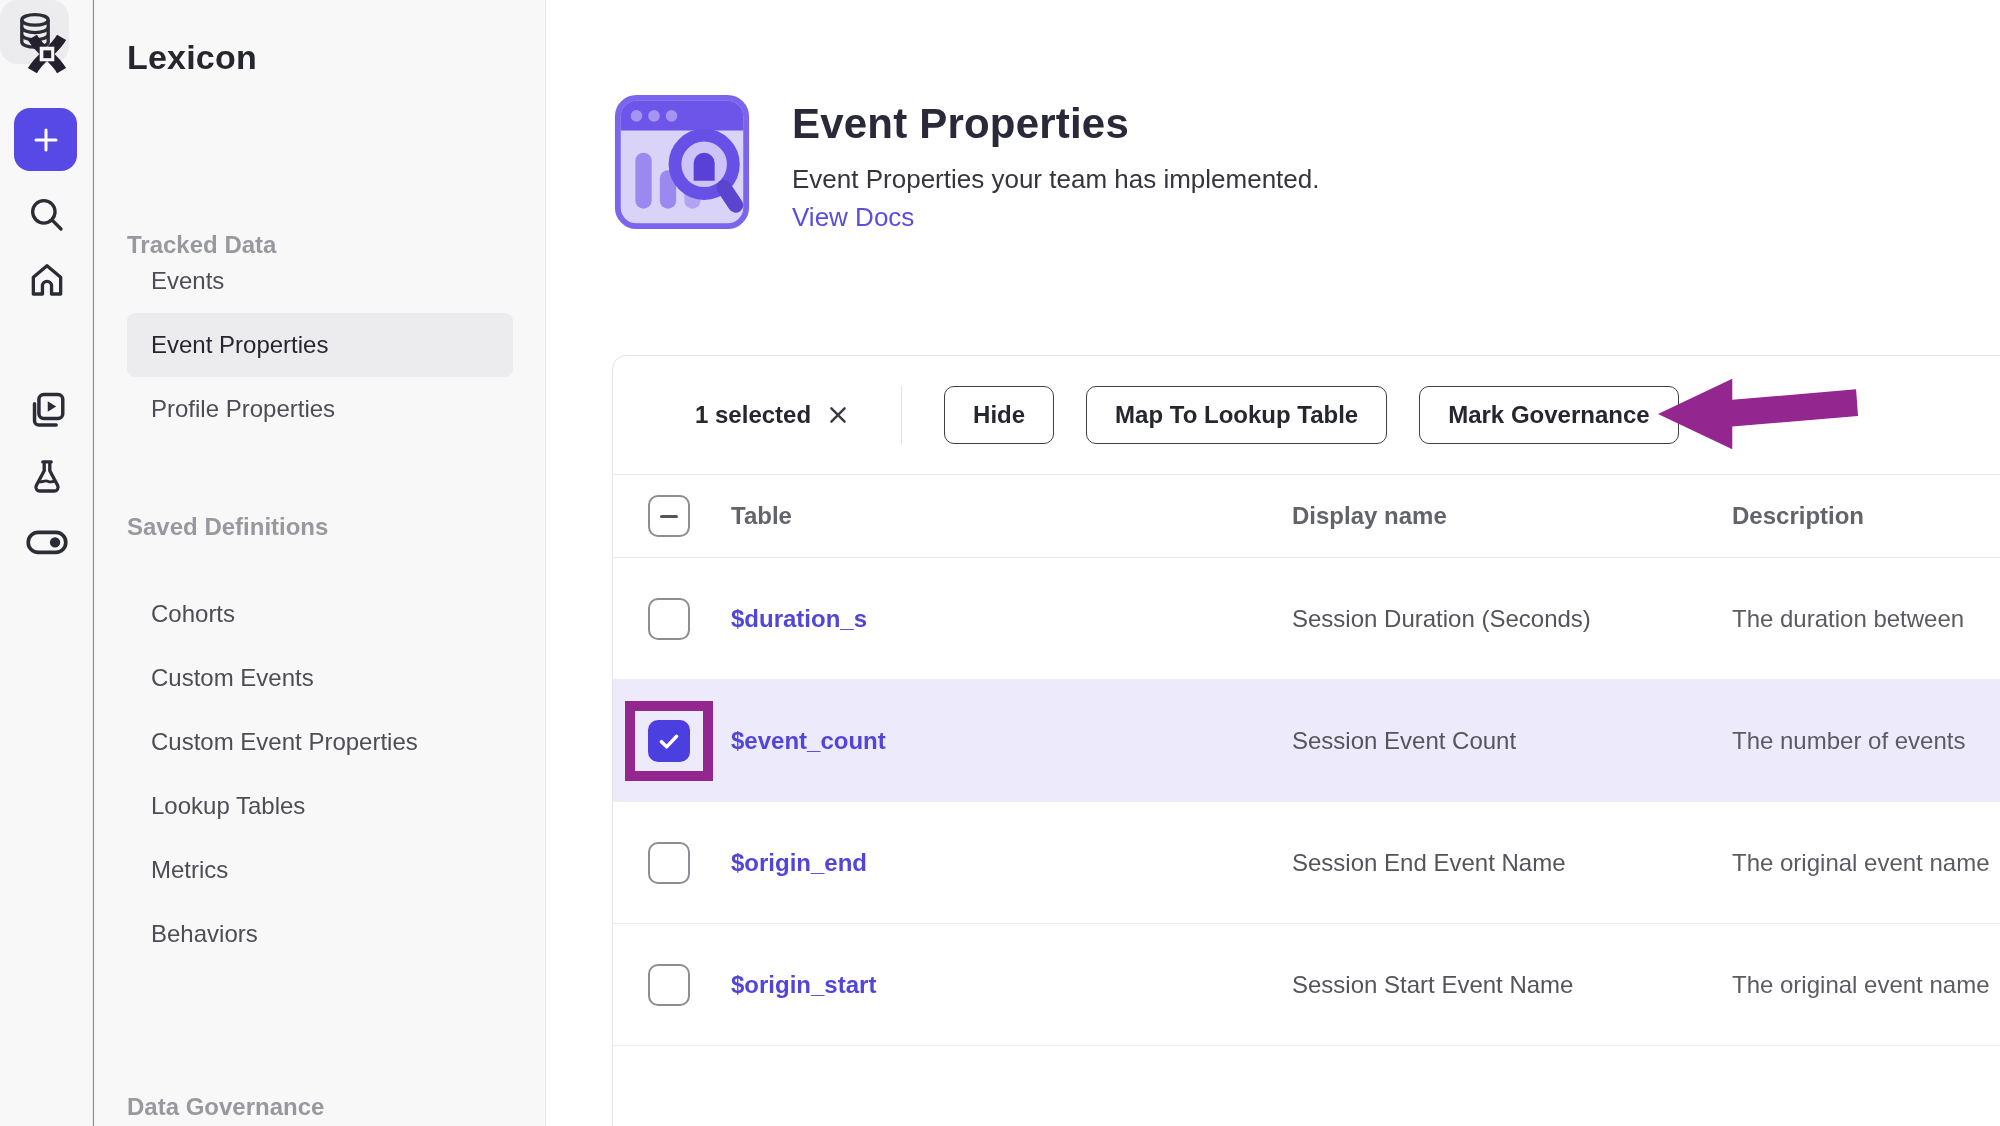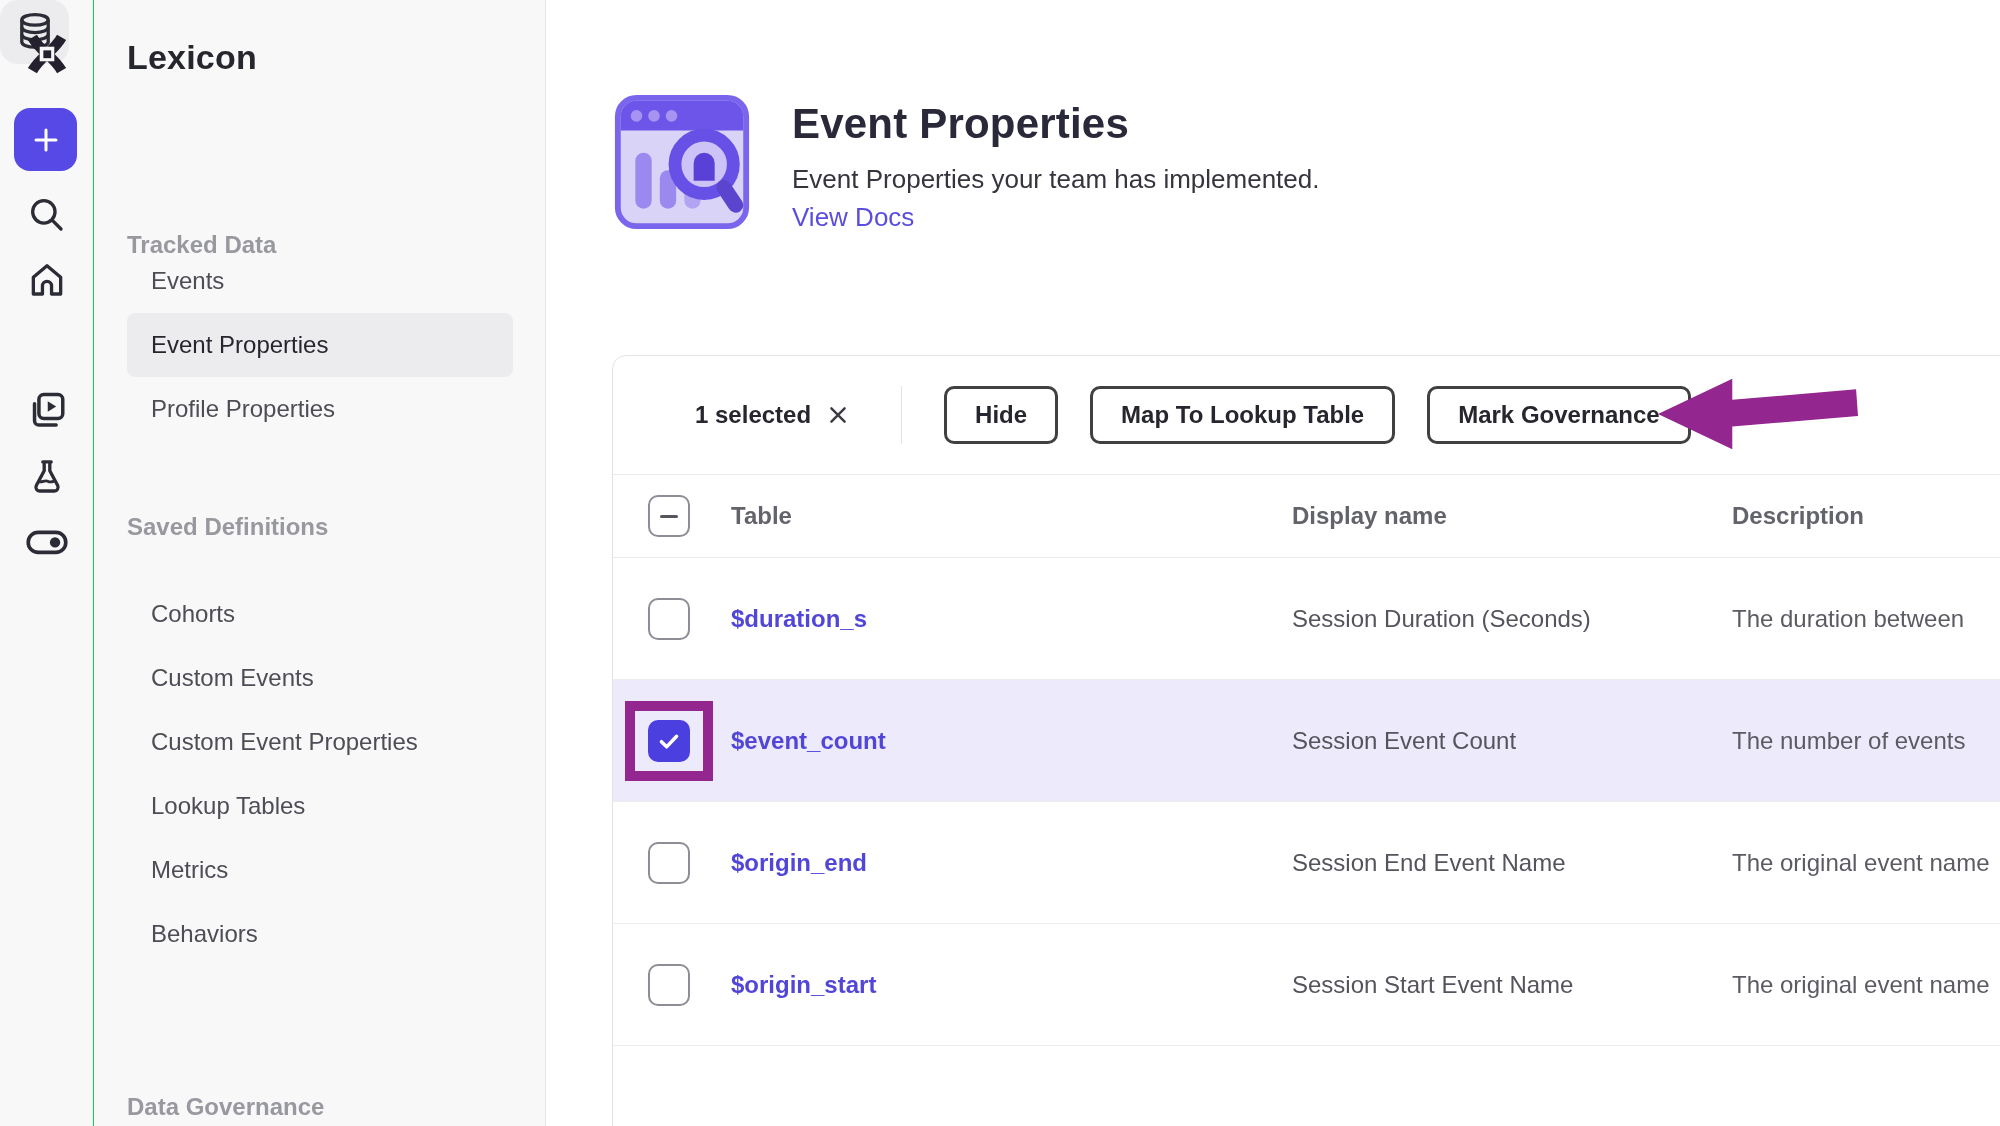--- a/index.html
+++ b/index.html
@@ -46,21 +46,21 @@
   .page-title{position:absolute;left:246px;top:100px;font-size:42px;font-weight:700;color:#29293a;letter-spacing:.2px;}
   .page-sub{position:absolute;left:246px;top:164px;font-size:26px;color:#35353e;}
   .doc-link{position:absolute;left:246px;top:202px;font-size:26px;color:#5a4de0;cursor:pointer;}
 
   .card{position:absolute;left:66px;top:355px;width:1600px;height:840px;background:#fff;
     border:1px solid #e3e3e6;border-radius:14px;}
   .toolbar{position:absolute;left:0;top:0;right:0;height:118px;display:flex;align-items:center;padding-left:82px;}
   .sel-label{font-size:24px;font-weight:700;color:#26262e;text-align:center;}
   .close-x{margin-left:16px;cursor:pointer;display:flex;align-items:center;}
   .tb-divider{width:1px;height:58px;background:#e2e2e6;margin-left:52px;margin-right:42px;}
-  .btn{height:58px;padding:0 28px;margin-right:32px;border:3px solid #404040;border-radius:10px;background:#fff;
+  .btn{height:58px;padding:0 28px;margin-right:32px;border:1px solid #404040;border-radius:10px;background:#fff;
     font-size:24px;font-weight:700;color:#26262e;cursor:pointer;font-family:inherit;}
   .arrow-annot{position:absolute;left:1036px;top:20px;width:218px;height:80px;pointer-events:none;}
 
   .thead{position:absolute;left:0;top:118px;right:0;height:84px;border-top:1px solid #e9e9ec;border-bottom:1px solid #e9e9ec;
     display:grid;grid-template-columns:83px 561px 440px 1fr;align-items:center;padding-left:35px;
     font-size:24px;font-weight:700;color:#63636c;}
   .rows{position:absolute;left:0;top:202px;right:0;}
   .trow{height:122px;border-bottom:1px solid #ededf0;display:grid;grid-template-columns:83px 561px 440px 1fr;
     align-items:center;padding-left:35px;font-size:24px;}
   .trow.highlight{background:var(--row-highlight);}

